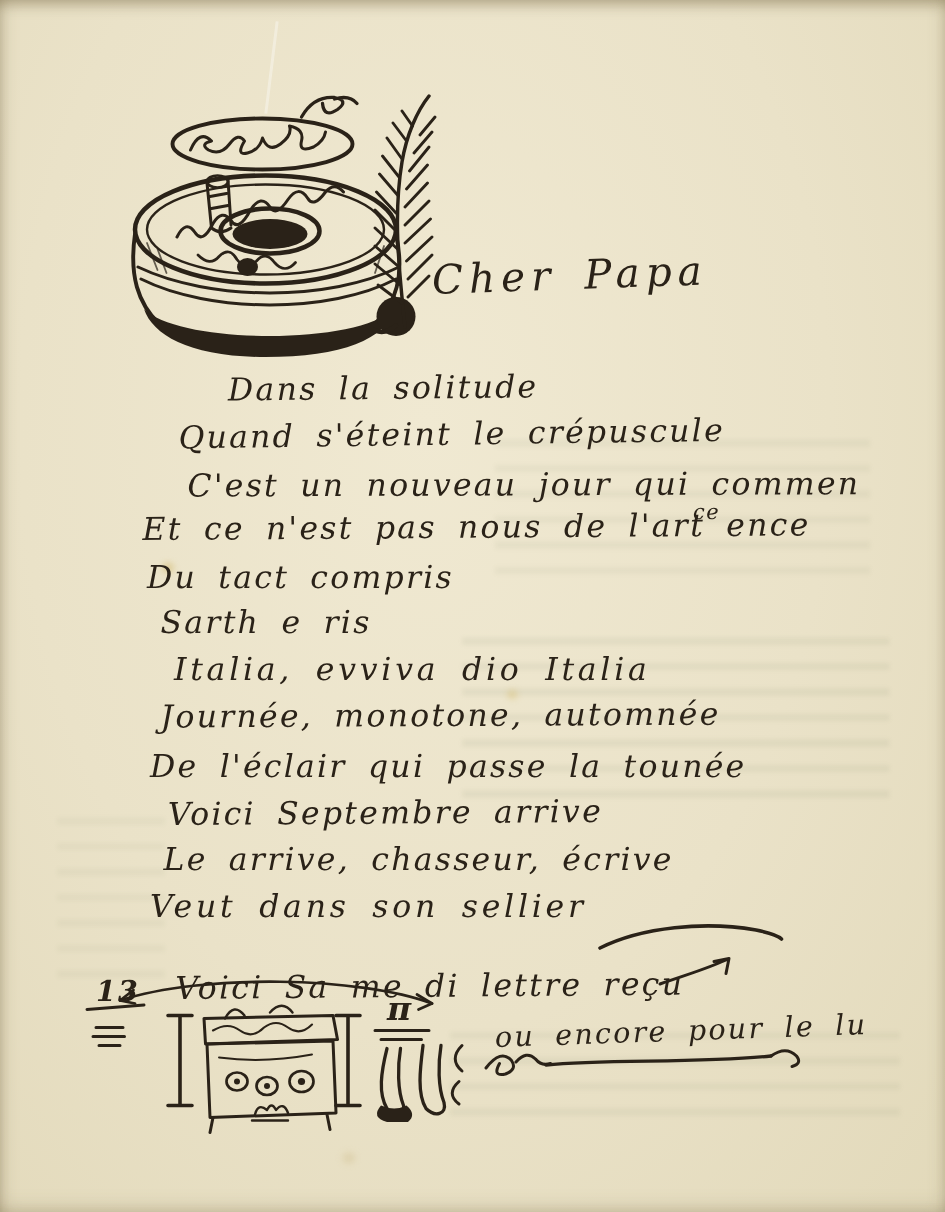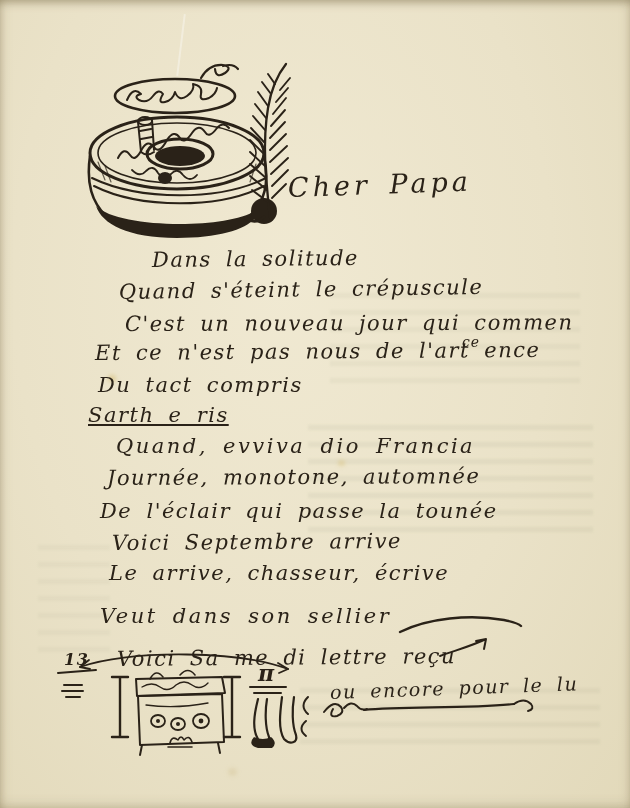--- a/index.html
+++ b/index.html
@@ -21,48 +21,48 @@
     font-style:italic;
     color:#2a2218;
     letter-spacing:1.5px;
     word-spacing:6px;
     white-space:nowrap;
     font-size:21px;
     transform-origin:left center;
   }
   .salutation{font-size:27px;letter-spacing:4px;transform:rotate(-2deg);}
   .sup{font-size:14px;letter-spacing:1px;}
-  .rebus-num{font-size:16px;font-weight:bold;font-style:italic;}
+  .rebus-num{font-size:19px;font-weight:bold;font-style:italic;}
   .pi{font-size:22px;font-weight:bold;}
   svg{position:absolute;overflow:visible;}
   svg .st{stroke:#2a2218;fill:none;stroke-linecap:round;stroke-linejoin:round;}
   svg .fl{fill:#2a2218;stroke:none;}
   .ghost{
     position:absolute;
     background:repeating-linear-gradient(180deg,
       rgba(118,128,98,.14) 0px, rgba(118,128,98,.14) 5px,
       transparent 5px, transparent 17px);
     filter:blur(1.5px);
     pointer-events:none;
   }
   .stain{position:absolute;border-radius:50%;filter:blur(2px);pointer-events:none;}
   .crease{position:absolute;background:rgba(255,255,255,.35);pointer-events:none;}
   
   .l0{left:152px;top:248px;transform:rotate(-.6deg);}
   .l1{left:119px;top:280px;transform:rotate(-.8deg);}
   .l2{left:125px;top:312px;transform:rotate(-.2deg);}
   .l3{left:95px;top:341px;transform:rotate(-.4deg);}
   .l4{left:98px;top:373px;text-align:right;}
-  .l5{left:88px;top:403px;text-decoration:underline;}
+  .l5{left:107px;top:403px;}
   .l6{left:116px;top:434px;letter-spacing:2.5px;}
   .l7{left:107px;top:466px;transform:rotate(-.3deg);}
   .l8{left:100px;top:499px;}
   .l9{left:112px;top:531px;transform:rotate(-.4deg);}
   .l10{left:109px;top:561px;}
-  .l11{left:100px;top:592px;letter-spacing:2.5px;margin-top:12px;}
+  .l11{left:100px;top:592px;letter-spacing:2.5px;}
   .l12{left:107px;top:621px;letter-spacing:2.5px;}
   .l13{left:117px;top:647px;transform:rotate(-.5deg);}
   .l14{left:330px;top:681px;font-size:19px;transform:rotate(-2deg);}
 </style>
 </head>
 <body>
 
 <div class="page">
 
   <div class="ghost" style="left:330px;top:293px;width:250px;height:92px;opacity:.5;"></div>
@@ -111,21 +111,21 @@
 
   <div class="hw salutation" style="left:288px;top:172px;">Cher Papa</div>
 
   <div class="hw l0">Dans la solitude</div>
   <div class="hw l1">Quand s'éteint le crépuscule</div>
   <div class="hw l2">C'est un nouveau jour qui commen</div>
   <div class="hw sup" style="left:462px;top:334px;font-style:italic;">ce</div>
   <div class="hw l3">Et ce n'est pas nous de l'art ence</div>
   <div class="hw l4">Du tact compris</div>
   <div class="hw l5">Sarth e ris</div>
-  <div class="hw l6">Quand, evviva dio Francia</div>
+  <div class="hw l6">Italia, evviva dio Italia</div>
   <div class="hw l7">Journée, monotone, automnée</div>
   <div class="hw l8">De l'éclair qui passe la tounée</div>
   <div class="hw l9">Voici Septembre arrive</div>
   <div class="hw l10">Le arrive, chasseur, écrive</div>
   <div class="hw l11">Veut dans son sellier</div>
   <div class="hw l13">Voici Sa me di lettre reçu</div>
   <div class="hw l14">ou encore pour le lu</div>
 
   <svg style="left:398px;top:608px;" width="140" height="52" viewBox="0 0 140 52">
     <path class="st" stroke-width="2.4" d="M2,24 C30,10 72,6 106,12 C116,14 121,16 123,18"></path>

